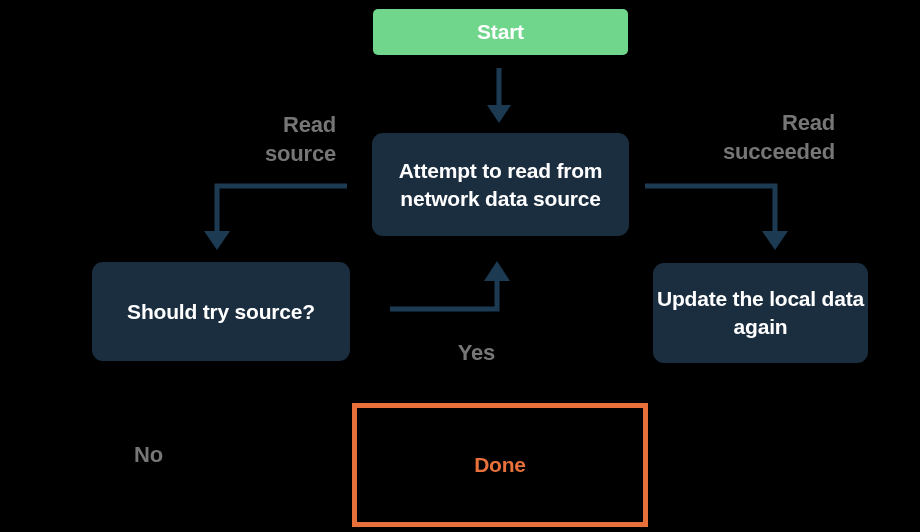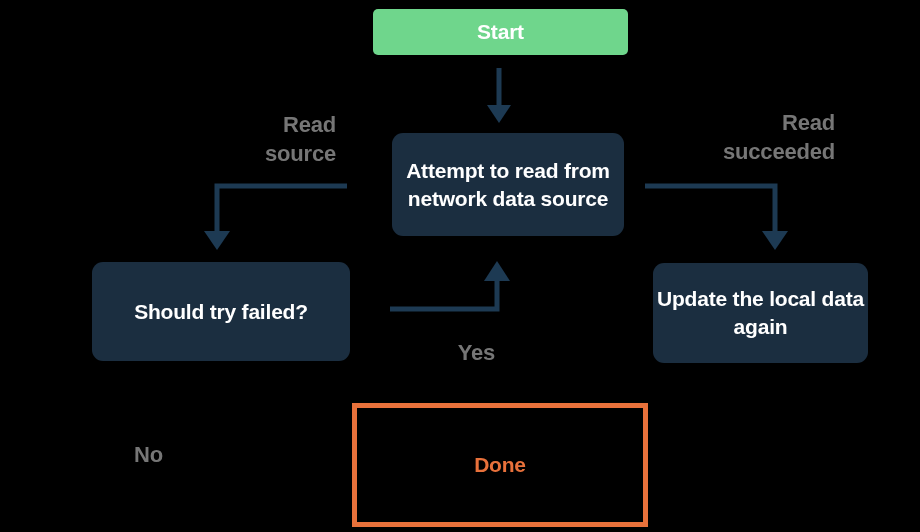--- a/index.html
+++ b/index.html
@@ -31,21 +31,21 @@
     position:absolute;
     display:flex;flex-direction:column;
     justify-content:center;
     text-align:center;
     color:var(--node-text);
     font-size:21px;line-height:28px;
   }
   .node-dark{background:var(--node-fill);border-radius:11px;}
   .node-start{background:var(--start-fill);border-radius:5px;
     left:373px;top:9px;width:255px;height:46px;}
-  .node-attempt{left:392px;top:133px;width:232px;height:103px;}
+  .node-attempt{left:372px;top:133px;width:257px;height:103px;}
   .node-retry{left:92px;top:262px;width:258px;height:99px;}
   .node-update{left:653px;top:263px;width:215px;height:100px;}
   .node-done{
     left:352px;top:403px;width:296px;height:124px;
     border:5px solid var(--done-accent);
     color:var(--done-accent);
     background:transparent;border-radius:0;
   }
   .edge-label{
     position:absolute;
@@ -85,21 +85,21 @@
   <div class="node node-start">
     <span>Start</span>
   </div>
 
   <div class="node node-dark node-attempt">
     <div>Attempt to read from</div>
     <div>network data source</div>
   </div>
 
   <div class="node node-dark node-retry">
-    <span>Should try failed?</span>
+    <span>Should try source?</span>
   </div>
 
   <div class="node node-dark node-update">
     <div>Update the local data</div>
     <div>again</div>
   </div>
 
   <div class="node node-done">
     <span>Done</span>
   </div>

